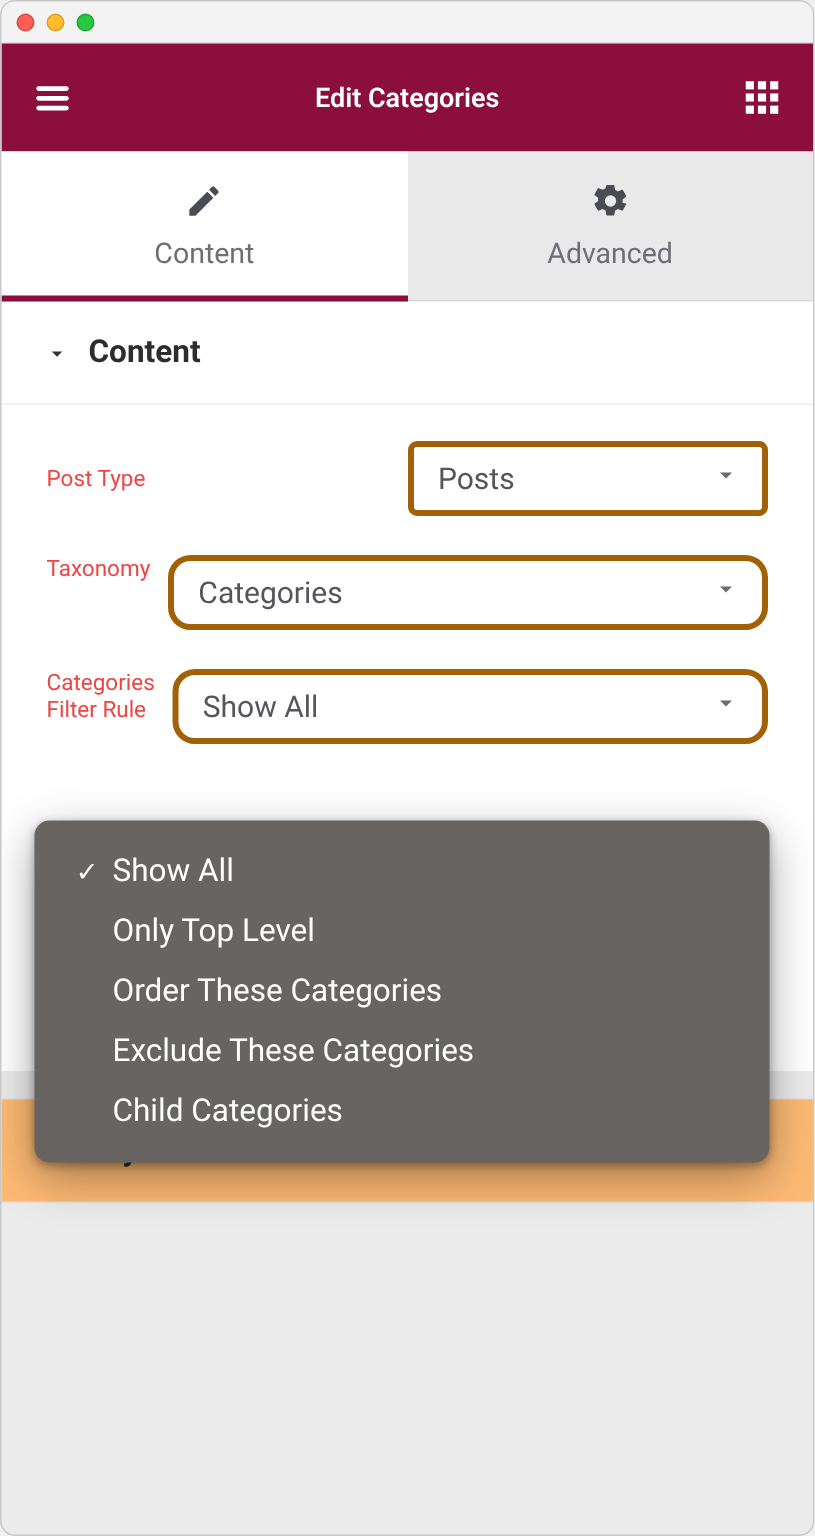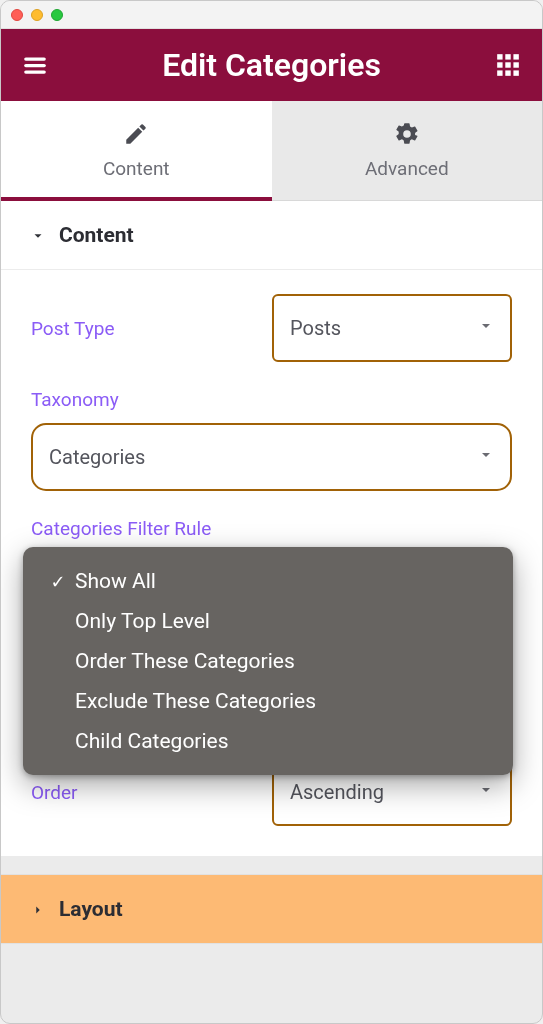--- a/index.html
+++ b/index.html
@@ -31,21 +31,21 @@
   .header {
     background: #8b0e3d; 
     height: 72px;
     display: flex;
     align-items: center;
     justify-content: space-between;
     padding: 0 20px;
   }
   .header .title {
     color: #fff;
-    font-size: 32px;
+    font-size: 18px;
     font-weight: 600;
     text-align: center;
     flex: 1;
   }
   .menu-icon, .grid-icon { color: #fff; width: 28px; height: 28px; display:flex; align-items:center; justify-content:center; cursor:pointer;}
   .menu-icon svg, .grid-icon svg { width: 26px; height: 26px; fill: #fff; }
 
   
   .tabs {
     display: flex;
@@ -101,34 +101,34 @@
     padding: 24px 30px 30px 30px;
     display: flex;
     flex-direction: column;
     gap: 26px;
   }
   .row {
     display: flex;
     align-items: center;
     gap: 20px;
   }
-  .row.stacked { flex-direction: column; align-items: stretch; gap: 12px; }
+  .row.stacked { align-items: stretch; gap: 12px; }
   .field-label {
-    color: #8b5cf6;
-    font-size: 19px;
+    color: #ef4444;
+    font-size: 15px;
     flex: 1;
   }
   .row .select { flex: 0 0 240px; }
   .row.stacked .select { flex: auto; width: 100%; border-radius: 15px; }
 
   .select {
     background: #fff;
-    border: 2px solid #a16207;
+    border: 4px solid #a16207;
     border-radius: 6px;
-    height: 68px;
+    height: 50px;
     display: flex;
     align-items: center;
     justify-content: space-between;
     padding: 0 16px;
     cursor: pointer;
   }
   .select .value {
     color: #54555d;
     font-size: 20px;
   }

